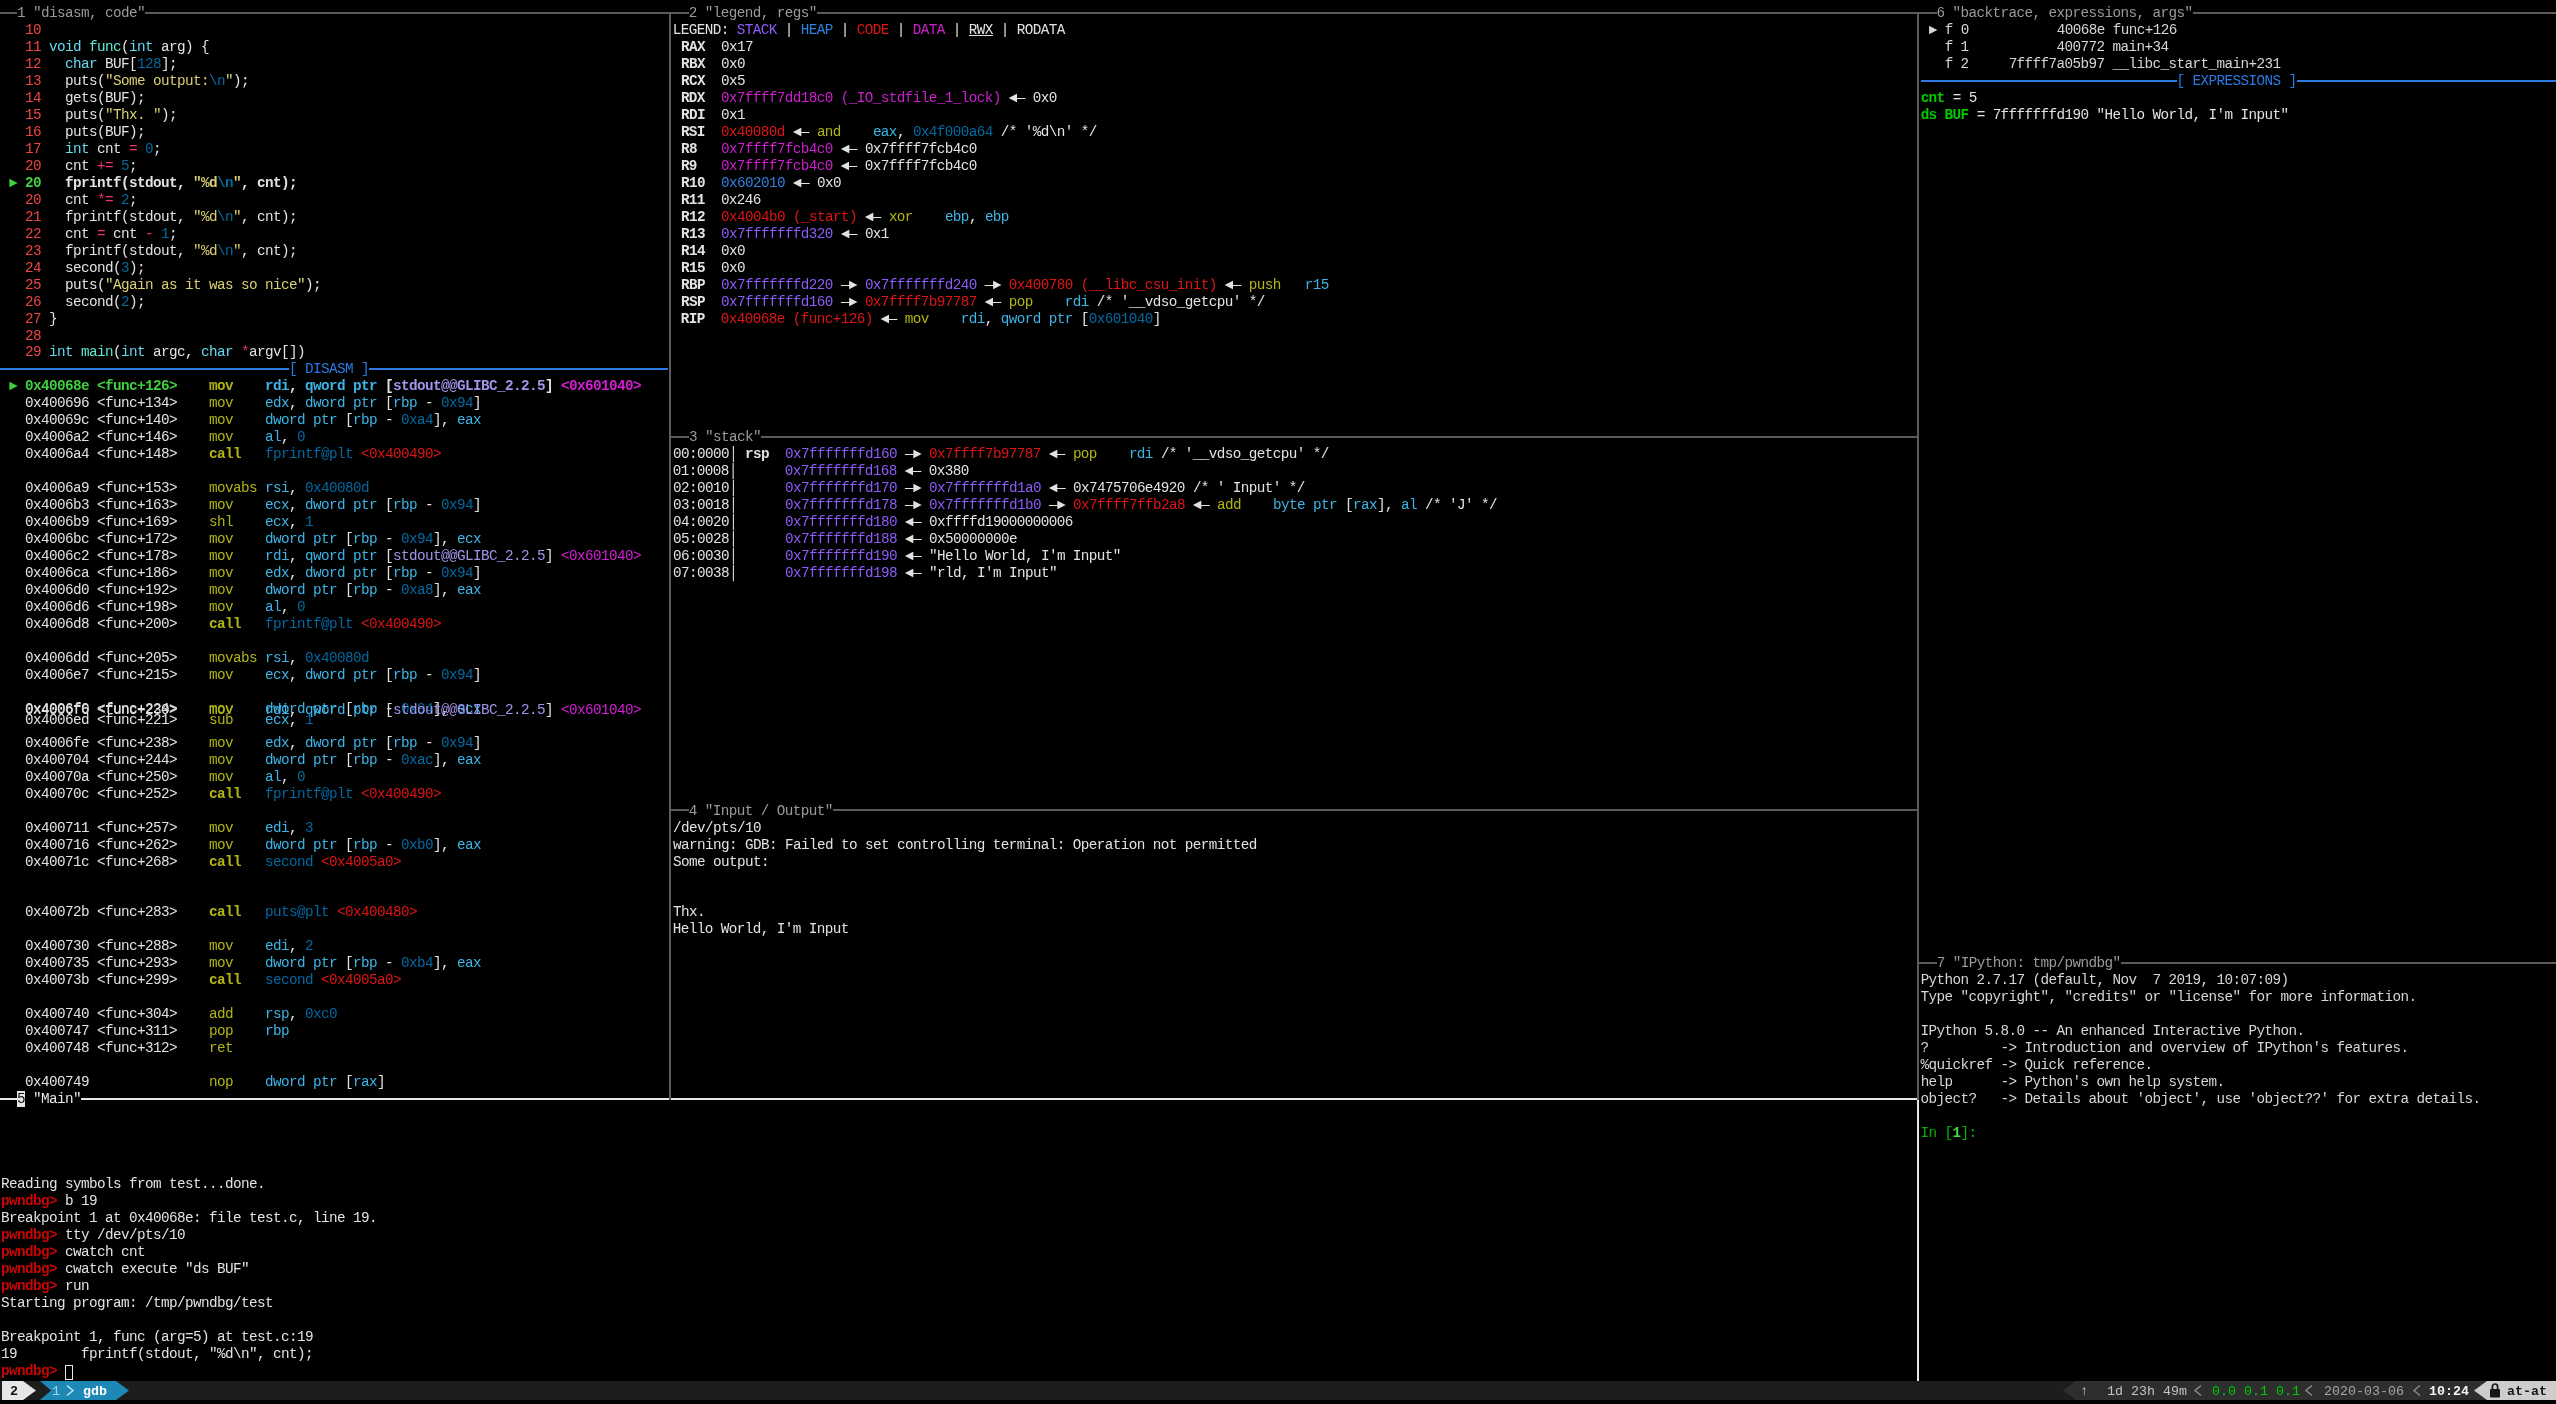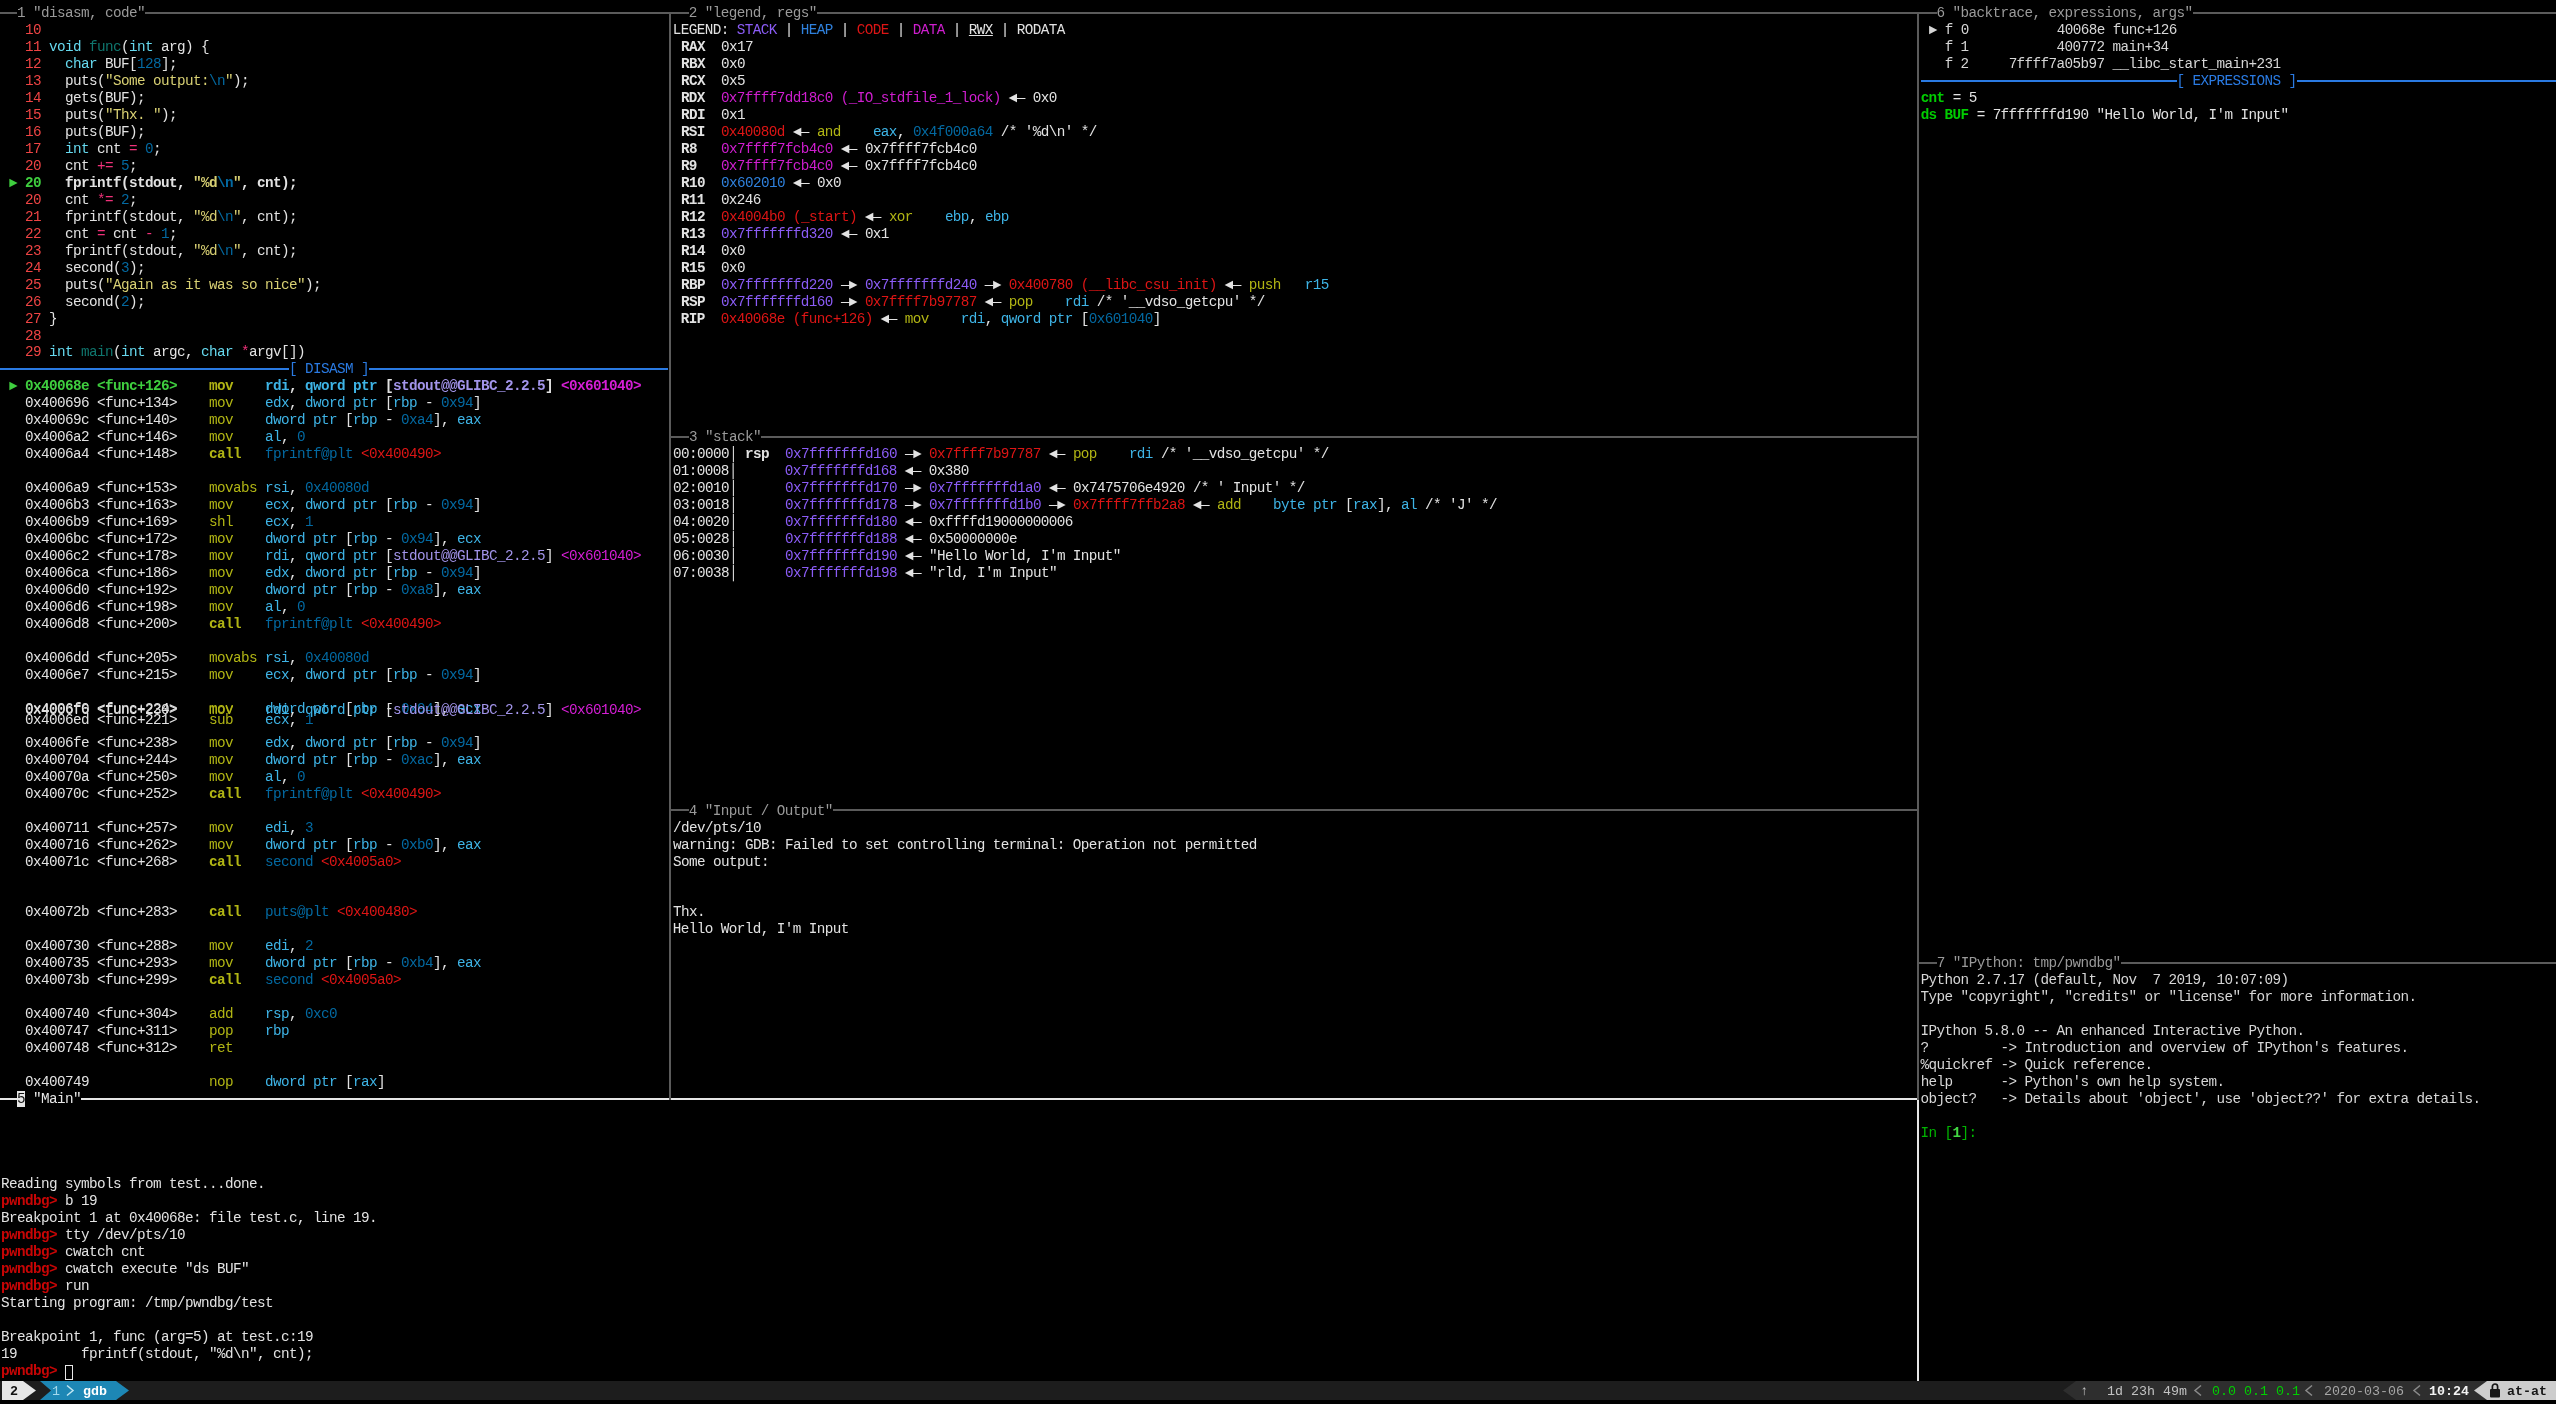--- a/index.html
+++ b/index.html
@@ -5,21 +5,21 @@
 pre.r{position:absolute;left:1px;margin:0;font:14.3px/17px "Liberation Mono",monospace;letter-spacing:-0.5814px;color:#e2e2e2;white-space:pre;z-index:2}
 pre.r i{font-style:normal}
 .b{font-weight:bold}
 .u{text-decoration:underline}
 .w{color:#e2e2e2}
 .gy{color:#9a9a9a}
 .ln{color:#ef4444}
 .gn{color:#3fcf3f}
 .yl{color:#8b5cf6}
 .ol{color:#b1b514}
-.lm{color:#0f766e}
+.lm{color:#5eead4}
 .kh{color:#d8d073}
 .pk{color:#f0317a}
 .cy{color:#66d9ef}
 .rc{color:#3eb4e6}
 .bl{color:#2f81dd}
 .sb{color:#a294ea}
 .mg{color:#cf1ecf}
 .mgd{color:#d51ed5}
 .pu{color:#0369a1}
 .rd{color:#dd1515}

